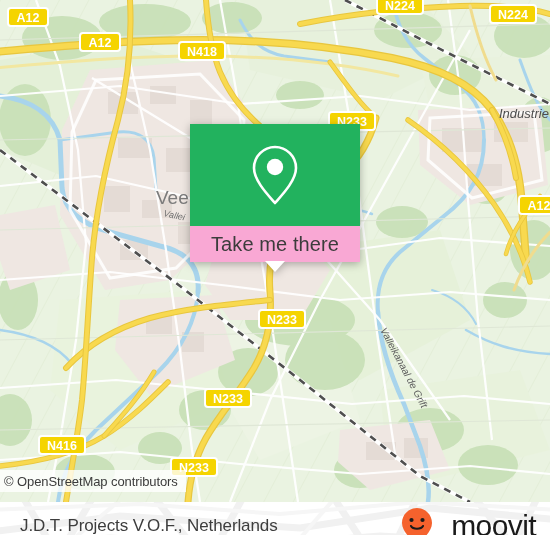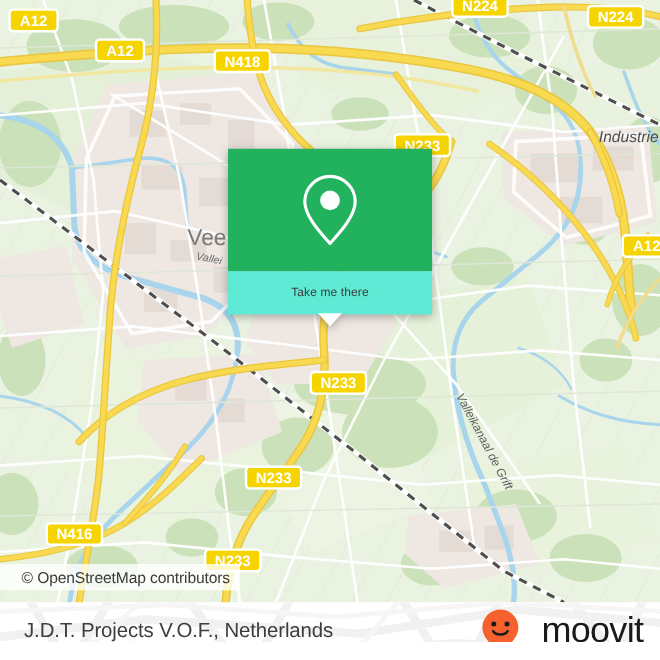--- a/index.html
+++ b/index.html
@@ -23,21 +23,21 @@
     background: #eaf3e1;
     overflow: hidden;
   }
   #map svg { position:absolute; left:0; top:0; display:block; }
 
   
   #attrib {
     position: absolute;
     left: 0; top: 470px;
     height: 22px;
-    padding: 0 8px 0 18px;
+    padding: 0 8px 0 4px;
     display: flex; align-items: center;
     background: rgba(255,255,255,0.78);
     font-size: 13px;
     color: #3b3b3b;
     letter-spacing: -0.1px;
     z-index: 40;
     white-space: nowrap;
   }
 
   
@@ -49,23 +49,23 @@
     filter: drop-shadow(0 2px 4px rgba(0,0,0,0.30));
   }
   #card-green {
     height: 102px;
     background: #22b25e;
     display: flex; align-items: center; justify-content: center;
   }
   #card-green svg { display: block; }
   #card-label {
     height: 36px;
-    background: #5eead4;
+    background: #f9a8d4;
     display: flex; align-items: center; justify-content: center;
-    font-size: 10px;
+    font-size: 20px;
     color: #3c3c3c;
     letter-spacing: 0.1px;
   }
   #card-pointer {
     position: absolute;
     left: 75px; top: 137px;
     width: 0; height: 0;
     border-left: 10px solid transparent;
     border-right: 10px solid transparent;
     border-top: 11px solid #ffffff;

